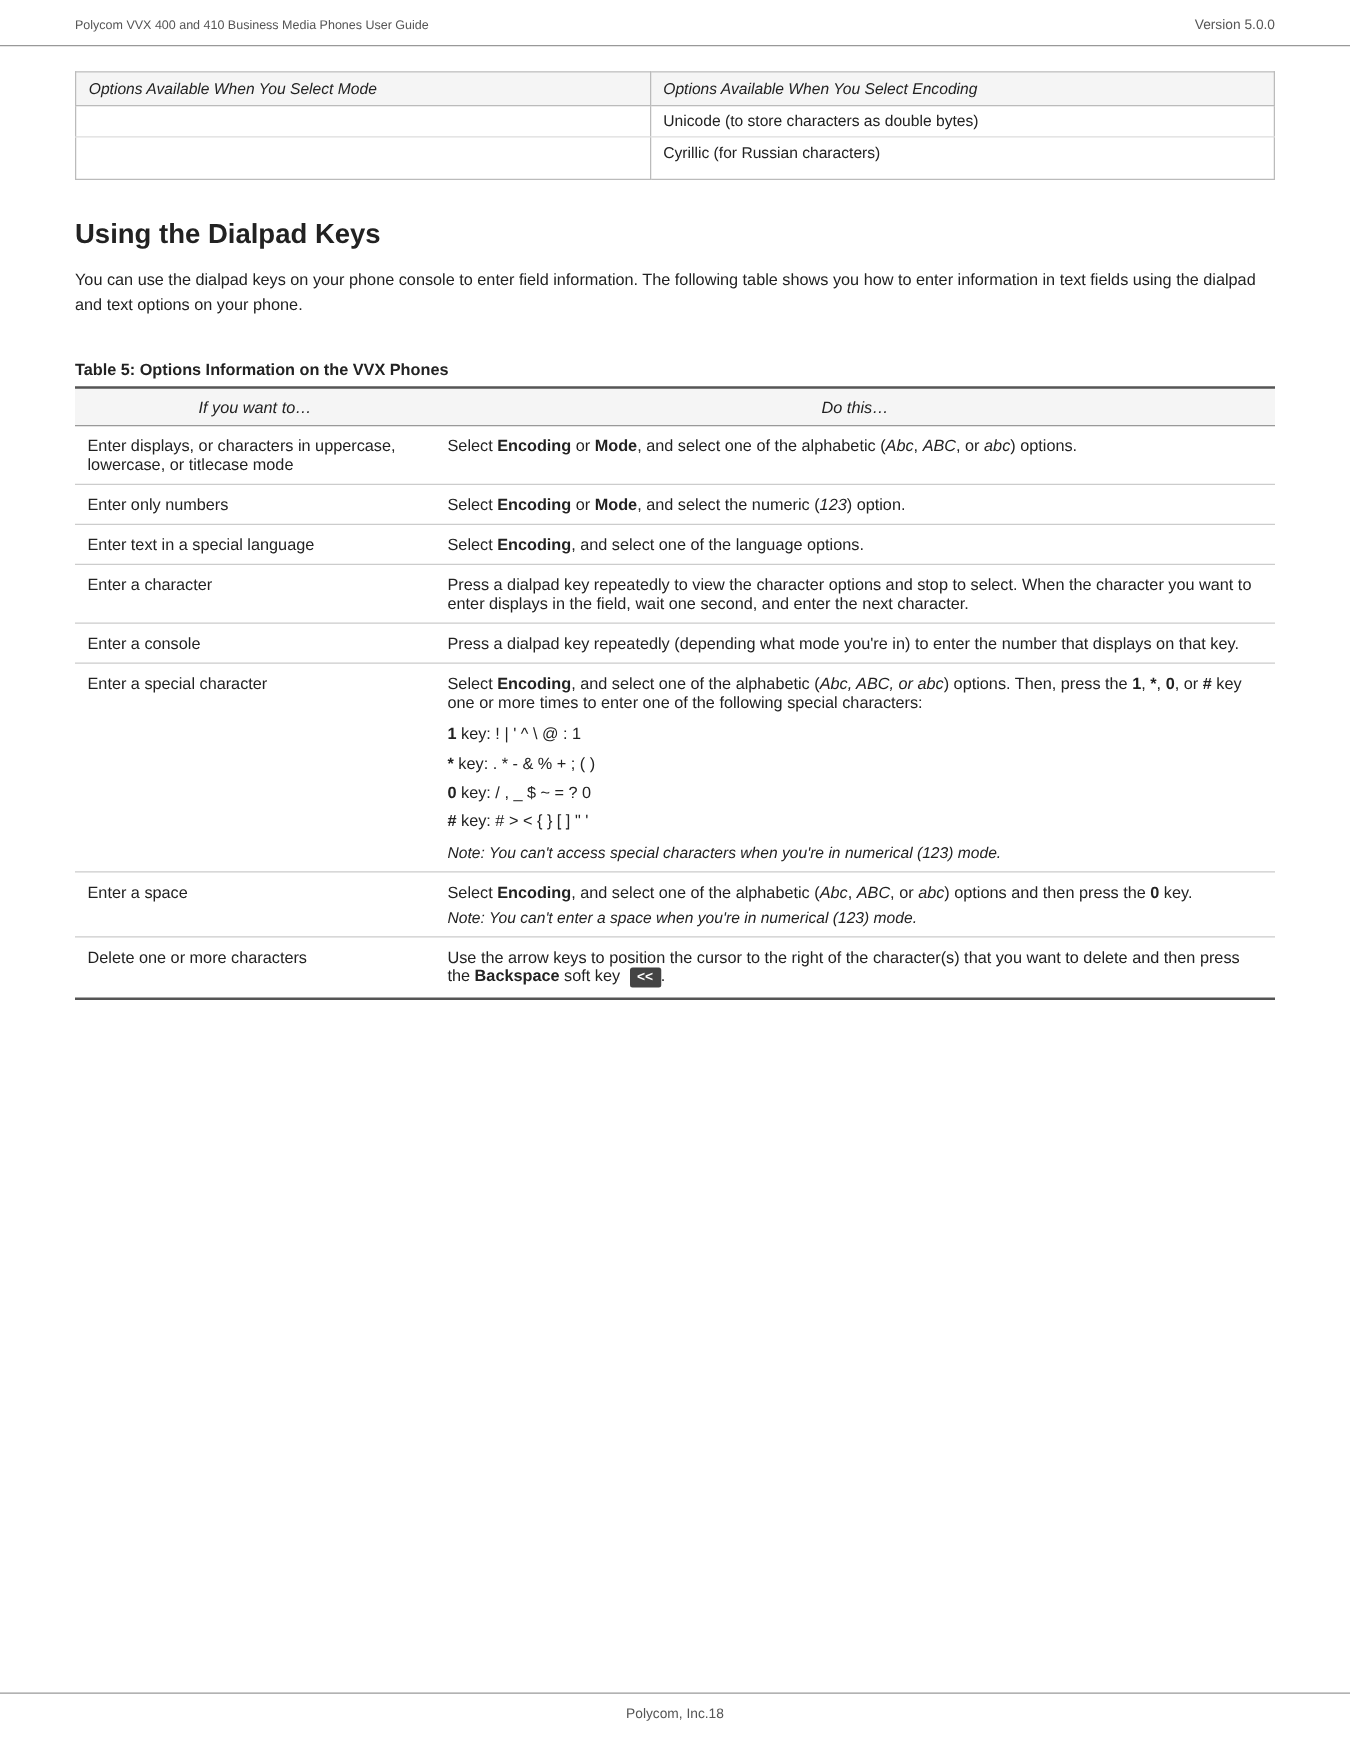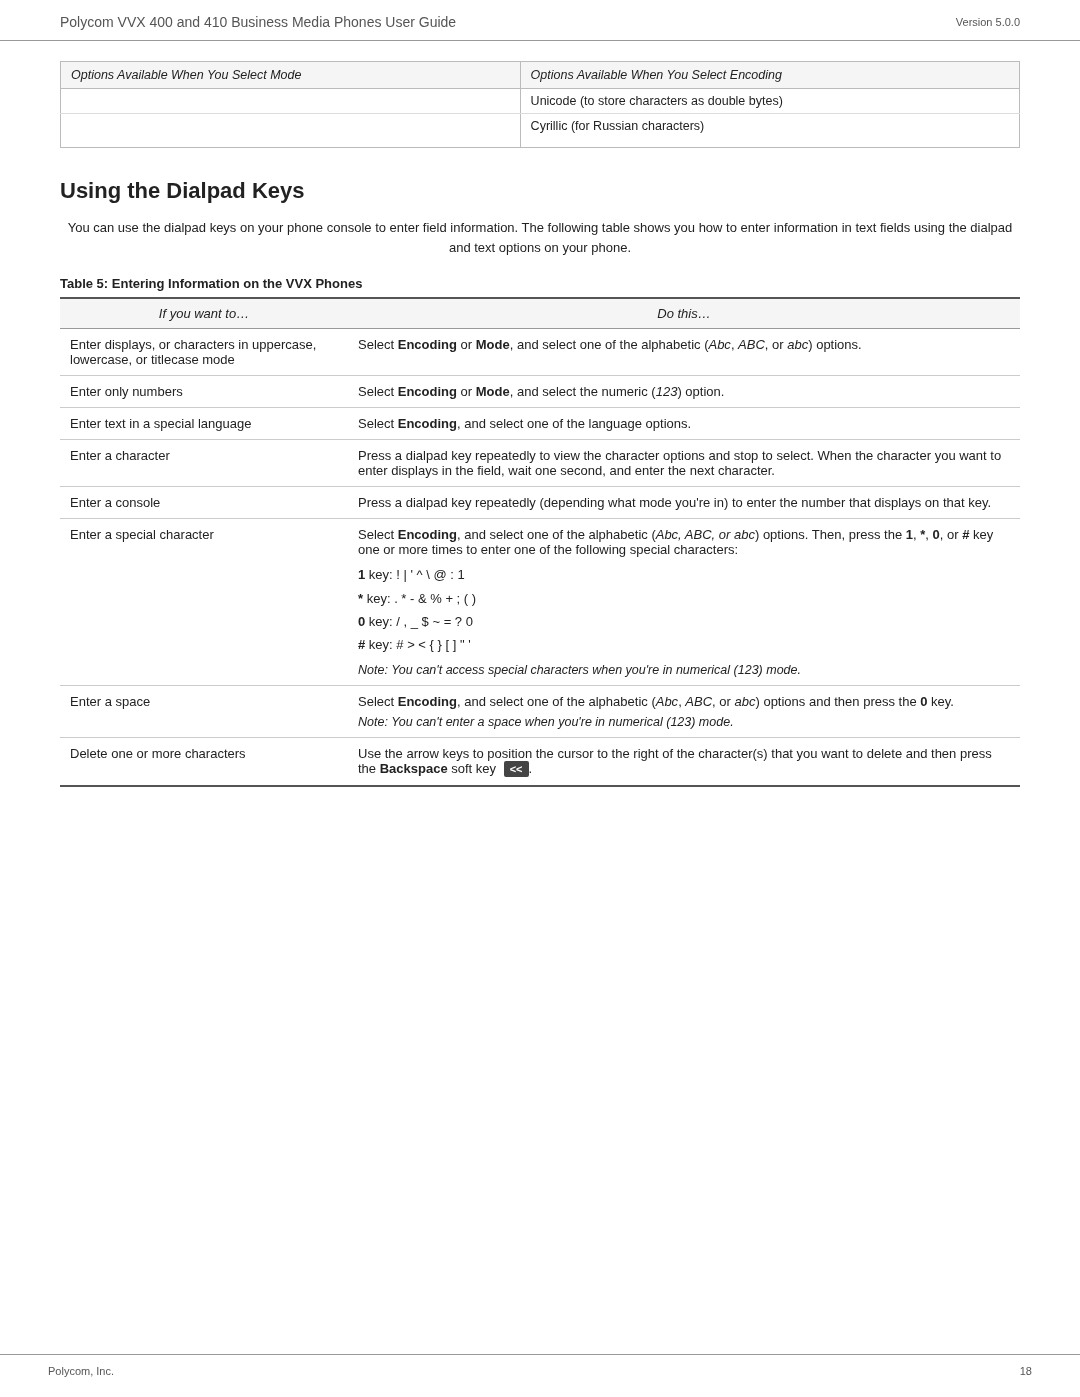--- a/index.html
+++ b/index.html
@@ -15,21 +15,21 @@
 
     
     .page-header {
       display: flex;
       justify-content: space-between;
       align-items: center;
       padding: 14px 60px 10px 60px;
       border-bottom: 1px solid #999;
     }
     .page-header-left {
-      font-size: 14px;
+      font-size: 10px;
       color: #555;
     }
     .page-header-right {
       font-size: 11px;
       color: #555;
     }
 
     
     .content {
       padding: 20px 60px 40px 60px;
@@ -70,22 +70,21 @@
       font-size: 22px;
       font-weight: bold;
       margin-bottom: 14px;
       margin-top: 10px;
     }
 
     
     .body-text {
       font-size: 13px;
       line-height: 1.55;
-      margin-bottom: 18px;
-      text-align: center;
+      margin-bottom: 34px;
     }
 
     
     .table-caption {
       font-size: 13px;
       font-weight: bold;
       margin-bottom: 6px;
     }
 
     
@@ -139,22 +138,22 @@
       margin-left: 4px;
     }
 
     
     .page-footer {
       position: absolute;
       bottom: 20px;
       left: 0;
       right: 0;
       display: flex;
-      justify-content: space-between;
-      padding: 0 48px;
+      justify-content: center;
+      padding: 0 60px;
       border-top: 1px solid #999;
       padding-top: 10px;
       font-size: 11px;
       color: #555;
     }
 
     .key-lines {
       margin-top: 6px;
       margin-bottom: 4px;
     }
@@ -188,21 +187,21 @@
         <td></td>
         <td>Cyrillic (for Russian characters)</td>
       </tr>
     </tbody>
   </table>
 
   <h1 class="section-title">Using the Dialpad Keys</h1>
 
   <p class="body-text">You can use the dialpad keys on your phone console to enter field information. The following table shows you how to enter information in text fields using the dialpad and text options on your phone.</p>
 
-  <p class="table-caption">Table 5: Entering Information on the VVX Phones</p>
+  <p class="table-caption">Table 5: Options Information on the VVX Phones</p>
 
   <table class="info-table">
     <thead>
       <tr>
         <th class="col-left">If you want to…</th>
         <th class="col-right">Do this…</th>
       </tr>
     </thead>
     <tbody>
 

